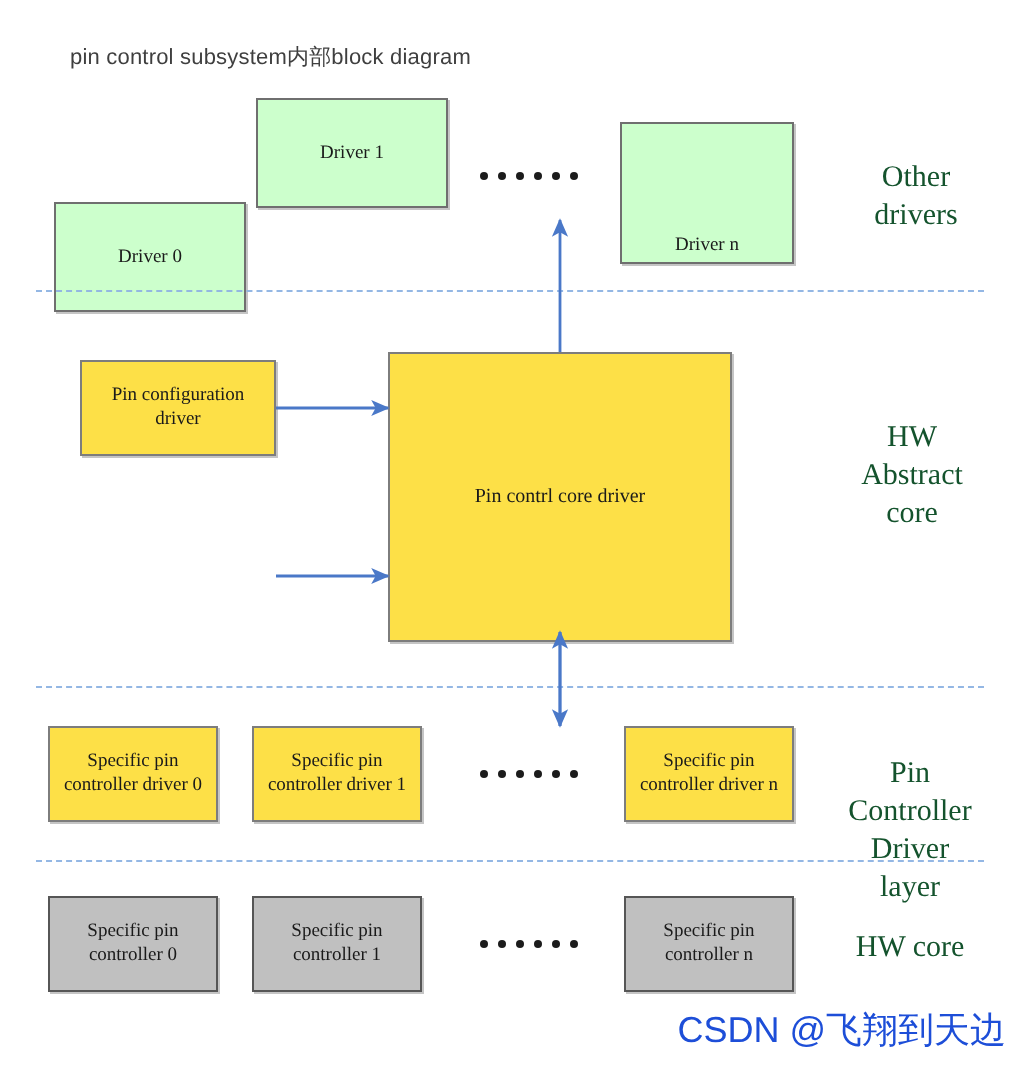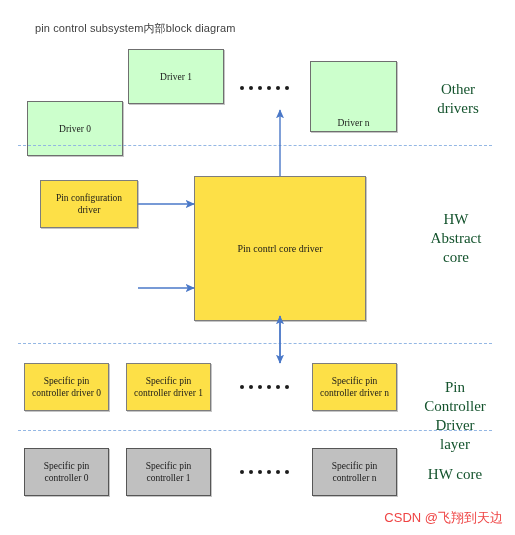--- a/index.html
+++ b/index.html
@@ -101,22 +101,22 @@
     height: 535px;
     pointer-events: none;
   }
 
   
   .watermark {
     position: absolute;
     right: 12px;
     bottom: 8px;
     font-family: "Liberation Sans", "DejaVu Sans", sans-serif;
-    font-size: 13px;
-    color: #ef4444;
+    font-size: 18px;
+    color: #1d4ed8;
     white-space: nowrap;
   }
 </style>
 </head>
 <body>
 
 <div id="canvas">
 
   <div class="diagram-title">pin control subsystem内部block diagram</div>
 

